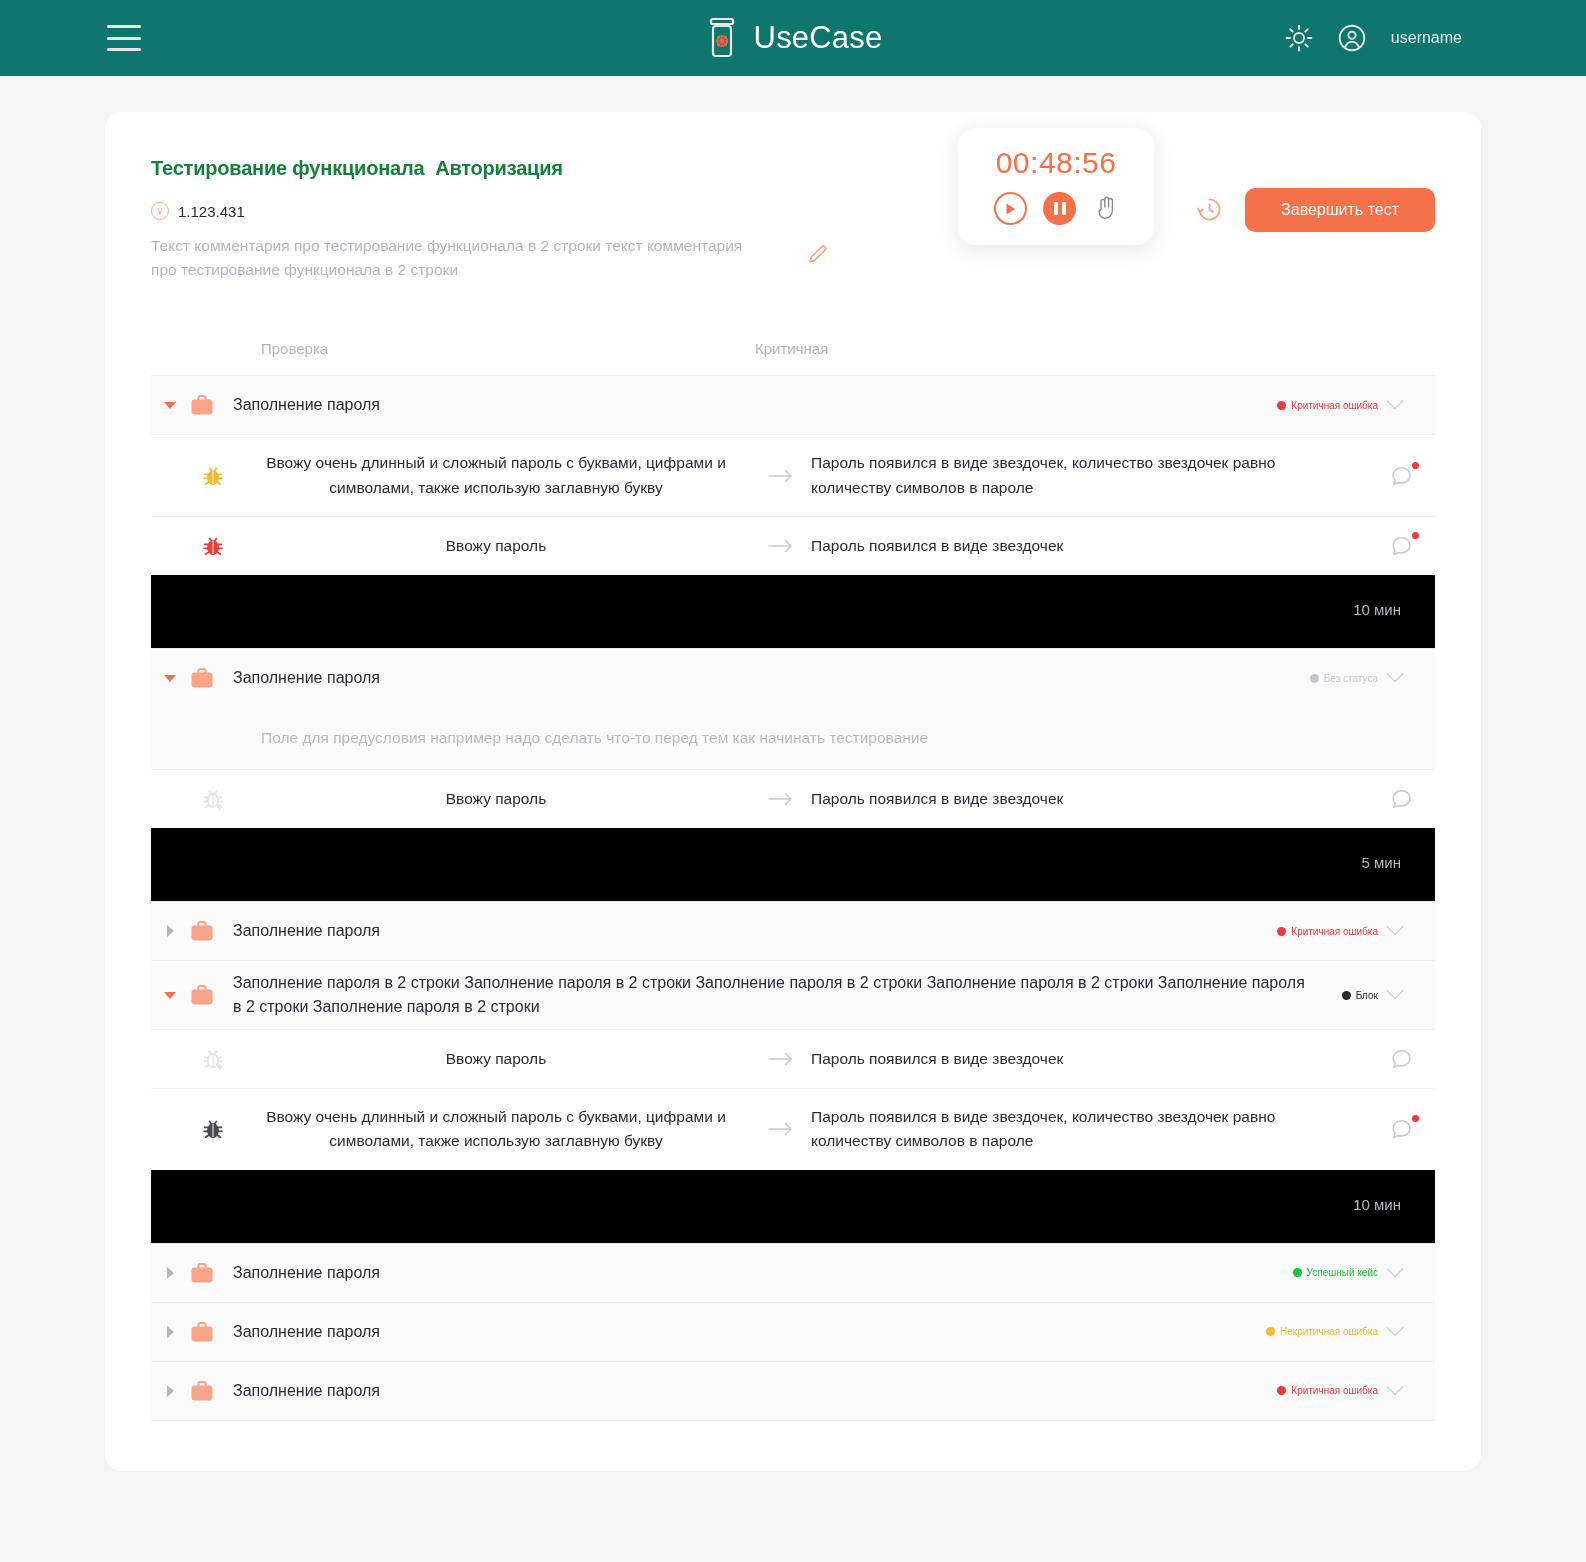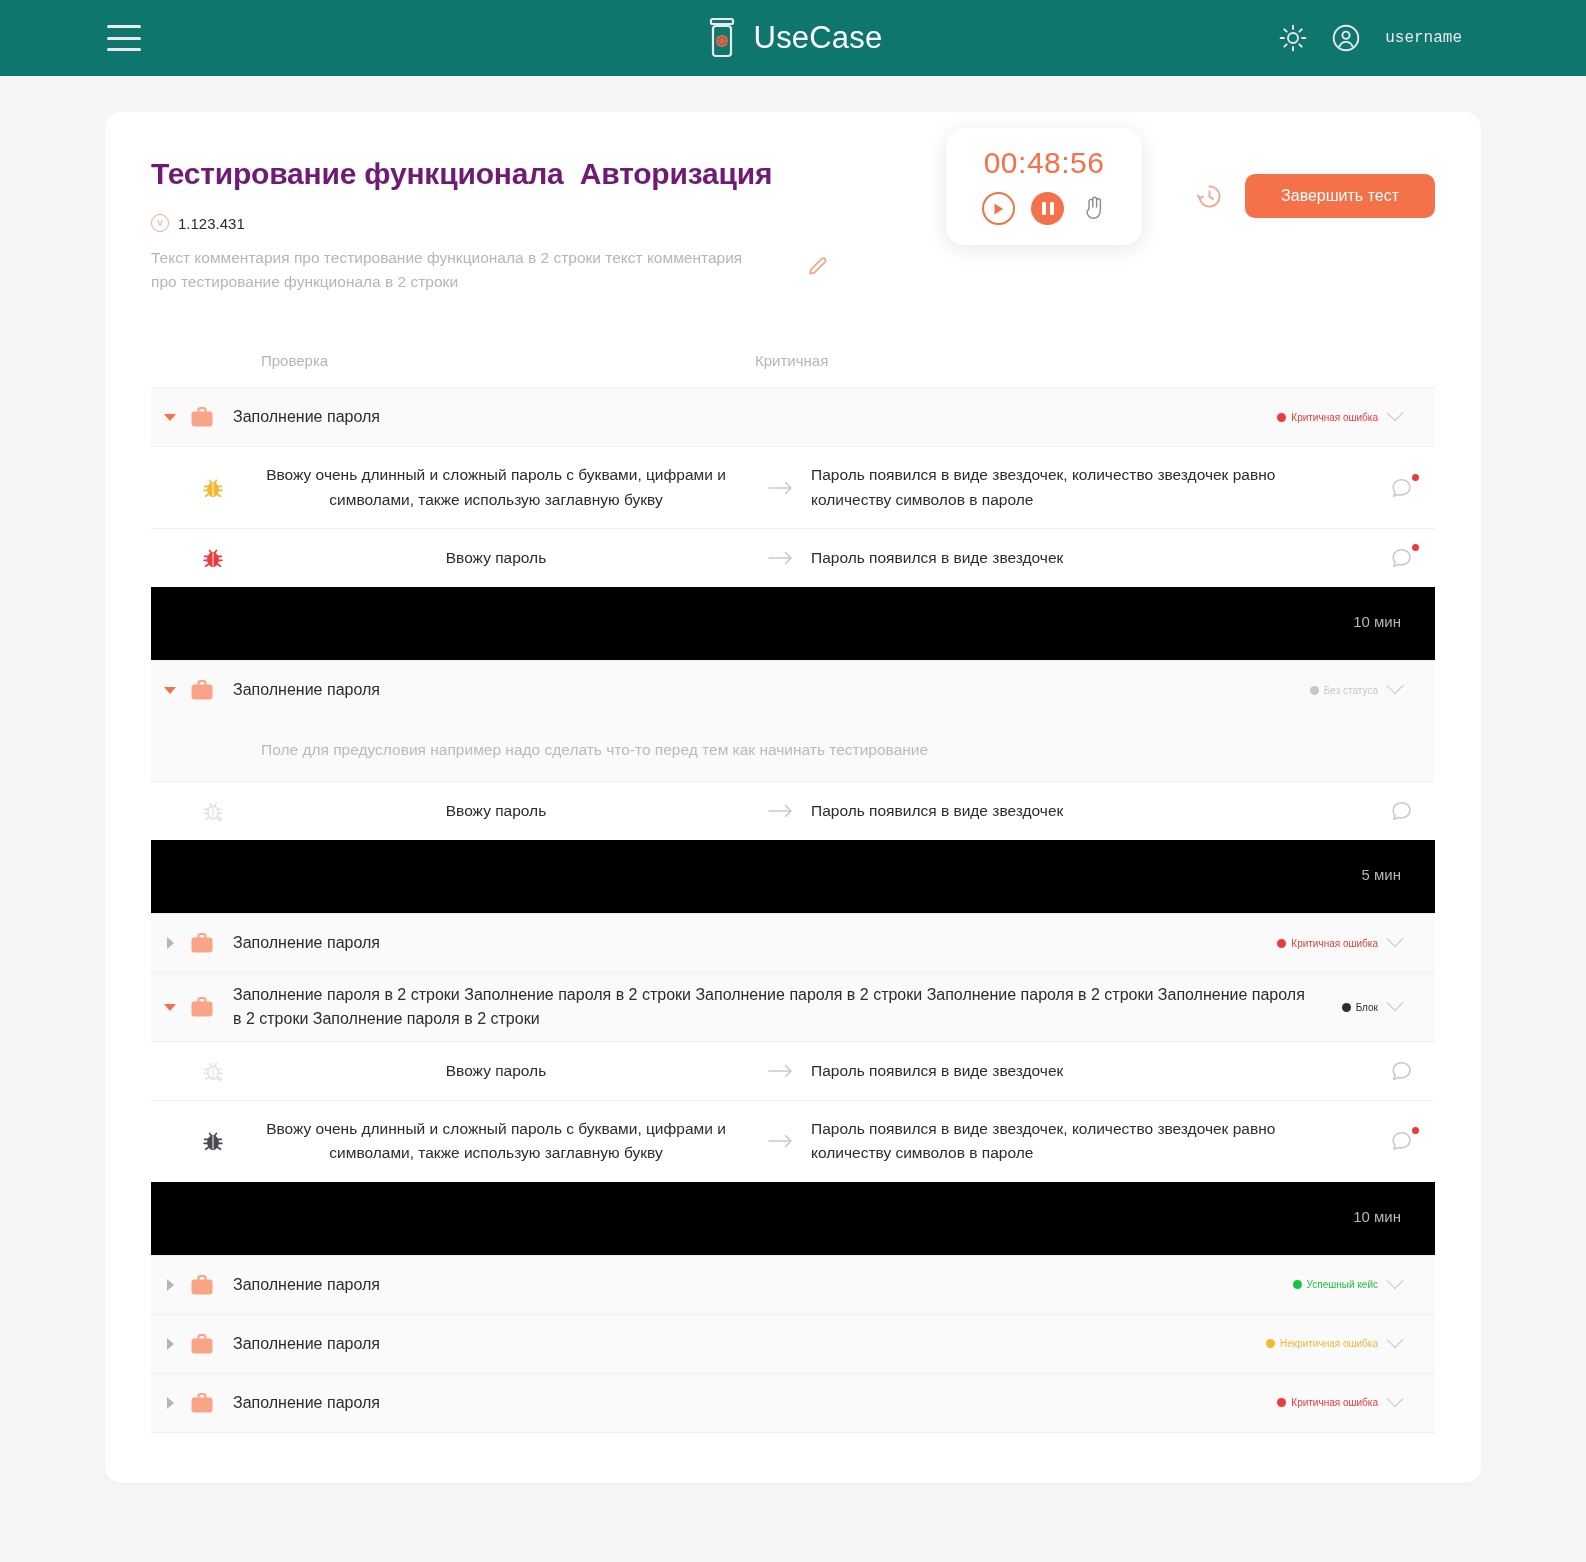--- a/index.html
+++ b/index.html
@@ -32,42 +32,41 @@
     display: flex; align-items: center; justify-content: center;
     gap: 14px; pointer-events: none;
   }
   .brand-inner { display: flex; align-items: center; gap: 14px; pointer-events: auto; }
   .brand-name {
     color: #fff; font-size: 31px; letter-spacing: .2px; font-weight: 400;
   }
   .topright {
     margin-left: auto; display: flex; align-items: center; gap: 24px;
     padding-right: 92px;
-    font-family: Liberation Mono, monospace;
   }
   .username { color: #e9e9ea; font-size: 16px; }
   .icon-btn { display:flex; align-items:center; justify-content:center; cursor:pointer; }
 
   
   .page {
     padding: 36px 105px 40px 105px;
   }
   .card {
     background: #fff;
     border-radius: 16px;
     padding: 44px 46px 50px 46px;
     box-shadow: 0 1px 2px rgba(16,24,40,.03);
     position: relative;
     min-height: 1340px;
   }
 
   .head-row { display: flex; align-items: flex-start; }
   .head-left { flex: 1 1 auto; min-width: 0; }
   .title {
-    font-size: 30px; font-weight: 700; color: #701a75; letter-spacing: -.2px;
+    font-size: 20px; font-weight: 700; color: #15803d; letter-spacing: -.2px;
     line-height: 1.2;
   }
   .title .sub { font-weight: 700; }
   .version {
     margin-top: 22px; display: flex; align-items: center; gap: 9px;
     font-size: 15px; color: #2b2b33;
   }
   .v-badge {
     width: 18px; height: 18px; border-radius: 50%;
     border: 1.6px solid #f7a98c; display:flex; align-items:center; justify-content:center;
@@ -76,21 +75,21 @@
   .comment-row {
     margin-top: 14px; display: flex; align-items: flex-start; gap: 36px;
   }
   .comment-text {
     color: #b5b5bf; font-size: 15.5px; line-height: 1.55; max-width: 620px;
   }
   .pencil { margin-top: 10px; cursor: pointer; flex: 0 0 auto; }
 
   
   .head-right {
-    display: flex; align-items: flex-start; gap: 12px; flex: 0 0 auto;
+    display: flex; align-items: center; gap: 0; flex: 0 0 auto;
     margin-top: -28px;
   }
   .timer-card {
     background: #fff; border-radius: 18px;
     box-shadow: 0 4px 22px rgba(16,24,40,.10);
     width: 196px; padding: 18px 0 20px 0;
     text-align: center;
     position: relative;
   }
   .timer-value {

